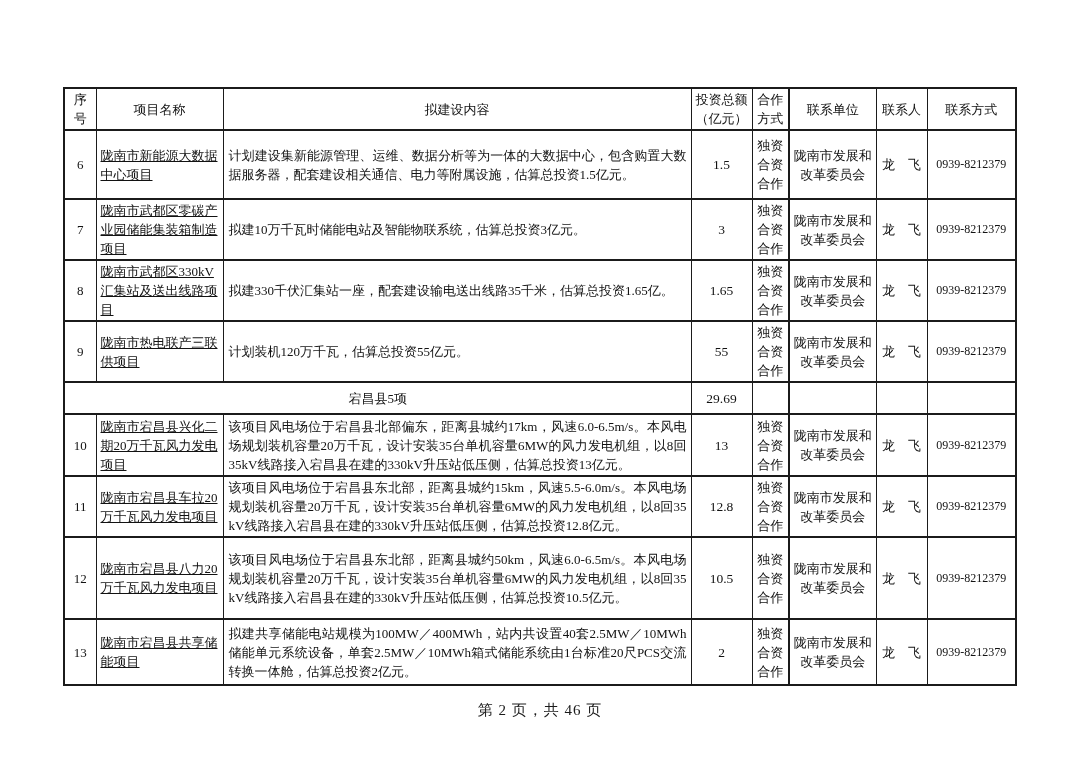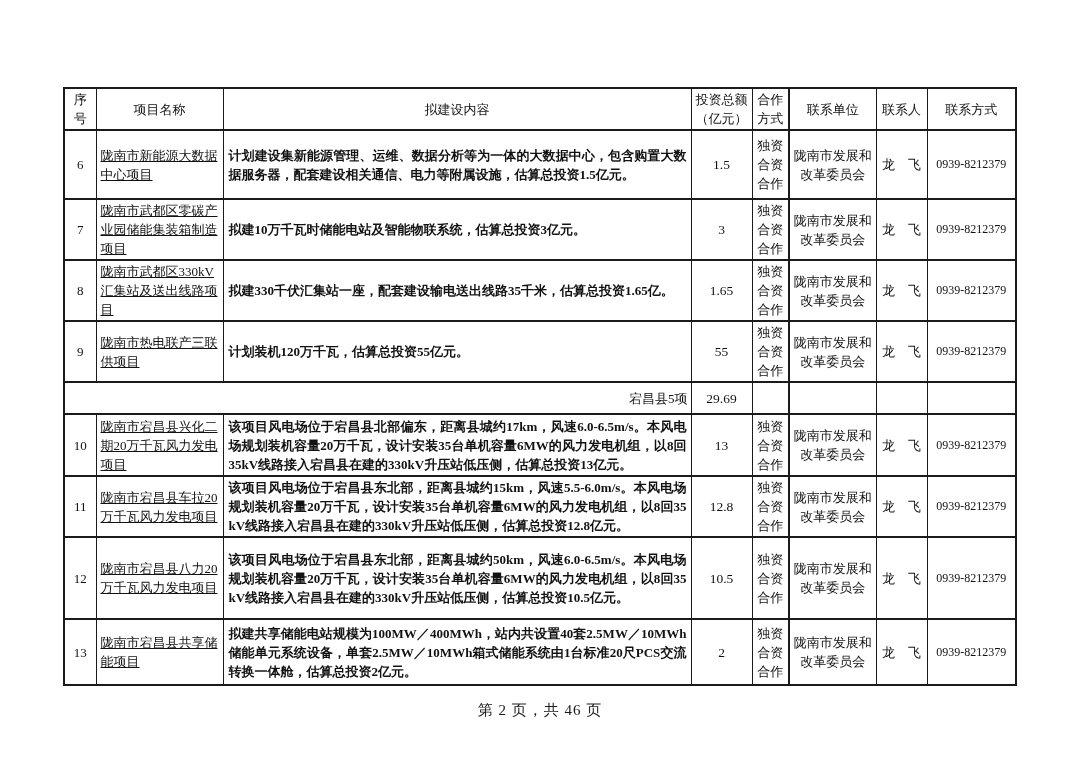--- a/index.html
+++ b/index.html
@@ -19,25 +19,25 @@
     padding:1px 3px;
     font-size:13px;
     line-height:19px;
     vertical-align:middle;
     overflow:hidden;
     word-break:break-all;
   }
   .projects th{font-weight:normal;text-align:center;}
   td.c-no,td.c-amt,td.c-coop,td.c-unit,td.c-person,td.c-phone{text-align:center;}
   td.c-name{text-align:left;padding-left:4px;padding-right:2px;text-decoration:underline;}
-  td.c-content{text-align:left;padding-left:5px;padding-right:4px;text-align:justify;font-weight:bold;}
+  td.c-content{text-align:left;padding-left:5px;padding-right:4px;text-align:justify;}
   td.c-amt{font-size:13.5px;}
   td.c-phone{font-size:12px;letter-spacing:0;}
   .b-thick-left{border-left:2px solid #1b1b1b !important;}
-  td.c-group{text-align:right;}
+  td.c-group{text-align:center;}
   .page-num{
     position:absolute;top:701px;left:0;width:1080px;text-align:center;
     font-size:15px;color:#1a1a1a;letter-spacing:1px;
     font-family:"Liberation Serif","DejaVu Serif",serif;
   }
   .watermark{
     position:absolute;top:687px;right:26px;height:60px;
     display:flex;align-items:center;gap:16px;
     color:#b3b3b3;
     font-family:"Liberation Sans","DejaVu Sans",sans-serif;

